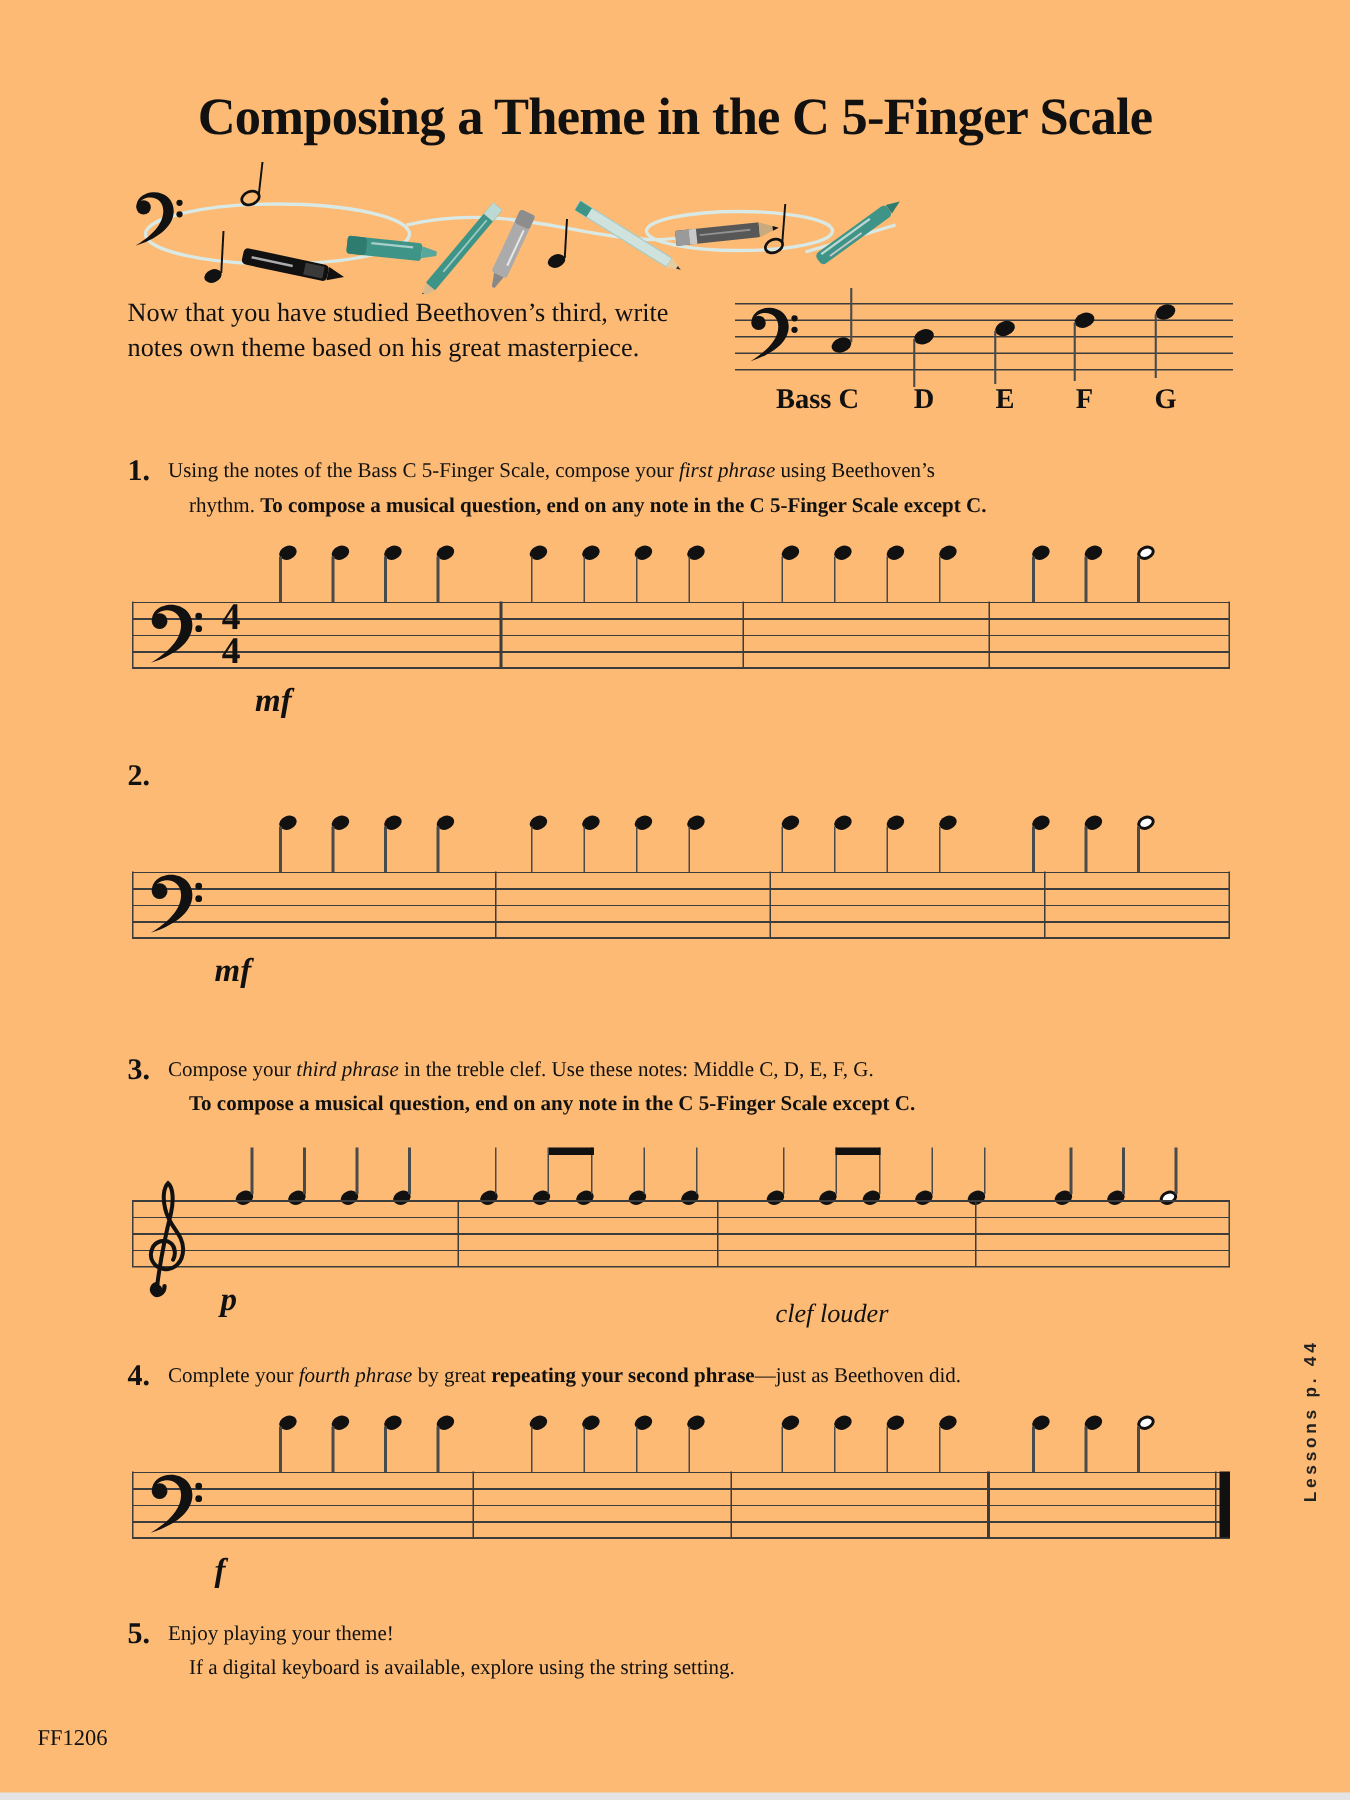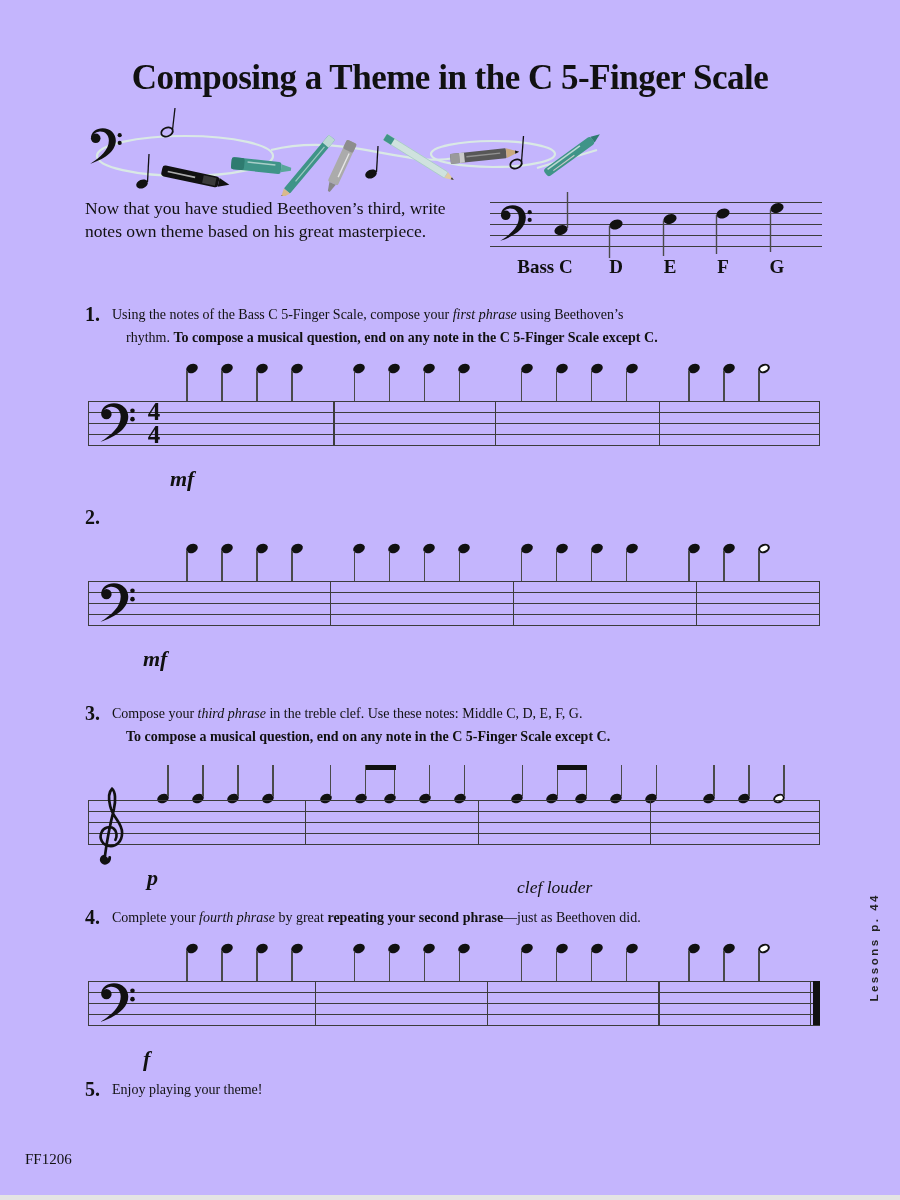--- a/index.html
+++ b/index.html
@@ -1,16 +1,16 @@
 <!DOCTYPE html>
 <html><head>
 <meta charset="utf-8">
 <style>
   html,body{margin:0;padding:0;background:#fff;}
-  .page{position:relative;width:900px;height:1200px;background:#c4b5fd;overflow:hidden;
+  .page{position:relative;width:900px;height:1200px;background:#fdba74;overflow:hidden;
         font-family:"Liberation Serif",serif;color:#111;}
   .title{position:absolute;top:58px;left:0;width:100%;text-align:center;
          font-size:35px;font-weight:bold;letter-spacing:-0.5px;}
   .band{position:absolute;left:85px;top:108px;}
   .intro{position:absolute;left:85px;top:197px;font-size:17.5px;line-height:23px;width:410px;}
   
   .refstaff{position:absolute;left:490px;top:200px;width:332px;height:86px;}
   .refstaff svg{overflow:visible;display:block;}
   .ref-labels span{position:absolute;top:56px;transform:translateX(-50%);
                    font-weight:bold;font-size:19px;white-space:nowrap;}
@@ -42,21 +42,21 @@
   .staff{position:relative;margin:-3px 0 0 3px;width:732px;height:45px;
          background:repeating-linear-gradient(to bottom,#3c3c3c 0,#3c3c3c 1px,transparent 1px,transparent 11px);
          background-size:100% 45px;background-repeat:no-repeat;}
   .bar{position:absolute;top:0;height:44px;width:1.3px;background:#3c3c3c;}
   .bar.thick{width:7px;background:#111;}
   .clef{position:absolute;color:#111;}
   .clef.bass{left:10px;top:-1px;width:37px;height:45px;}
   .clef.treble{left:9px;top:-16px;width:33px;height:84px;}
   .timesig{position:absolute;left:57px;top:0;width:18px;text-align:center;
            font-weight:bold;font-size:25px;line-height:22.5px;}
-  .dyn-row{position:relative;height:32px;margin-top:18px;}
+  .dyn-row{position:relative;height:32px;margin-top:6px;}
   .dynamic{position:absolute;top:2px;font-style:italic;font-weight:bold;font-size:22px;}
   .annotation{position:absolute;left:432px;top:14px;font-style:italic;font-size:17.5px;}
   
   .side-note{position:absolute;right:20px;top:893px;writing-mode:vertical-rl;
              transform:rotate(180deg);font-family:"Liberation Sans",sans-serif;
              font-size:11.5px;letter-spacing:2.5px;font-weight:600;color:#222;}
   .footer-left{position:absolute;left:25px;top:1151px;font-size:15px;}
   .footer-right{position:absolute;right:28px;top:1198px;font-size:20px;font-weight:bold;}
   .bottom-strip{position:absolute;bottom:0;left:0;right:0;height:5px;background:#e4e4e4;}
   .symdefs{position:absolute;width:0;height:0;overflow:hidden;}
@@ -579,20 +579,21 @@
     <div class="dyn-row">
       <span class="dynamic" style="left:58px">f</span>
     </div>
   </div>
 
   <div class="section" style="top:1078px">
     <div class="instr">
       <span class="num">5.</span>
       <div class="itext">
           <div class="tline"><span>Enjoy playing your theme!</span></div>
+          <div class="tline indent"><span>If a digital keyboard is available, explore using the string setting.</span></div>
         </div>
     </div>
   </div>
 
   <div class="side-note">Lessons p. 44</div>
   <div class="footer-left">FF1206</div>
   <div class="footer-right">33</div>
   <div class="bottom-strip"></div>
 </div>
 

